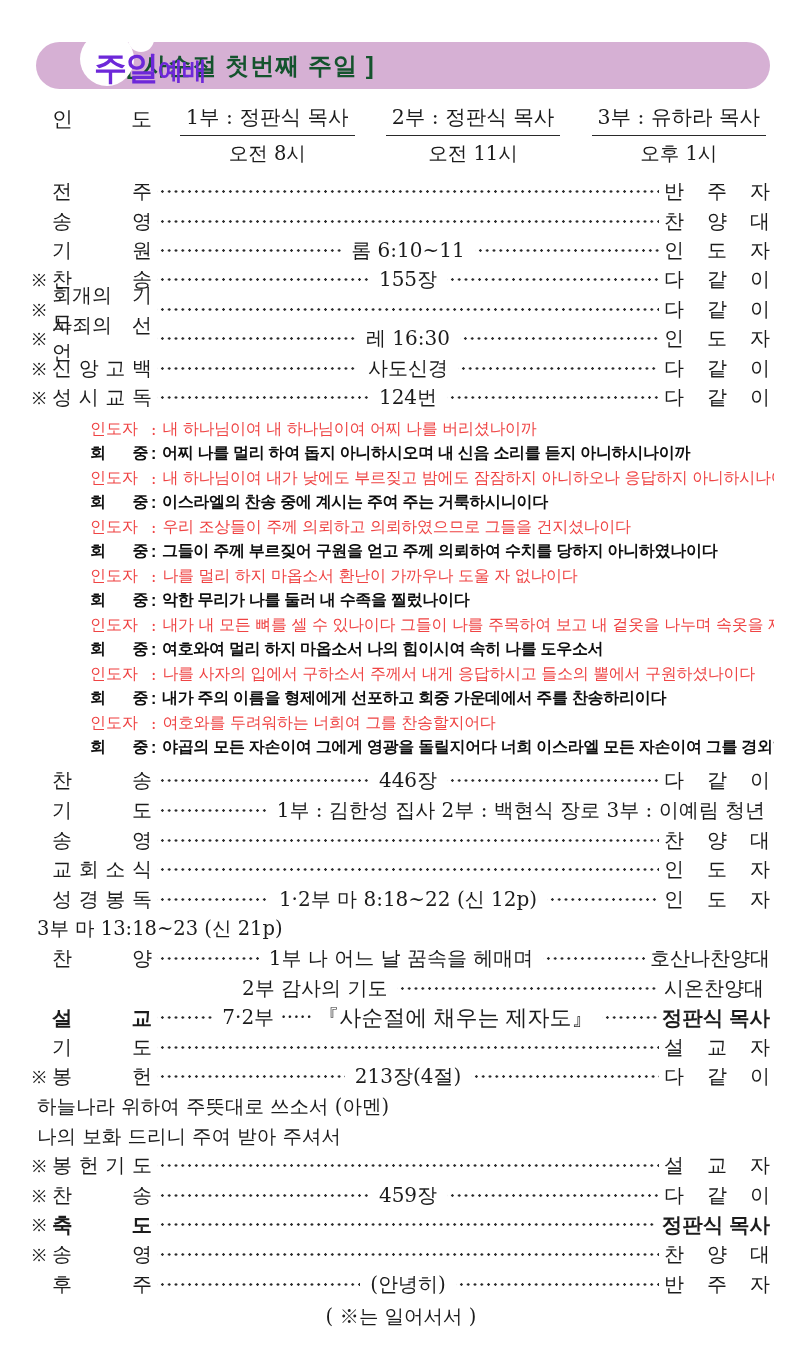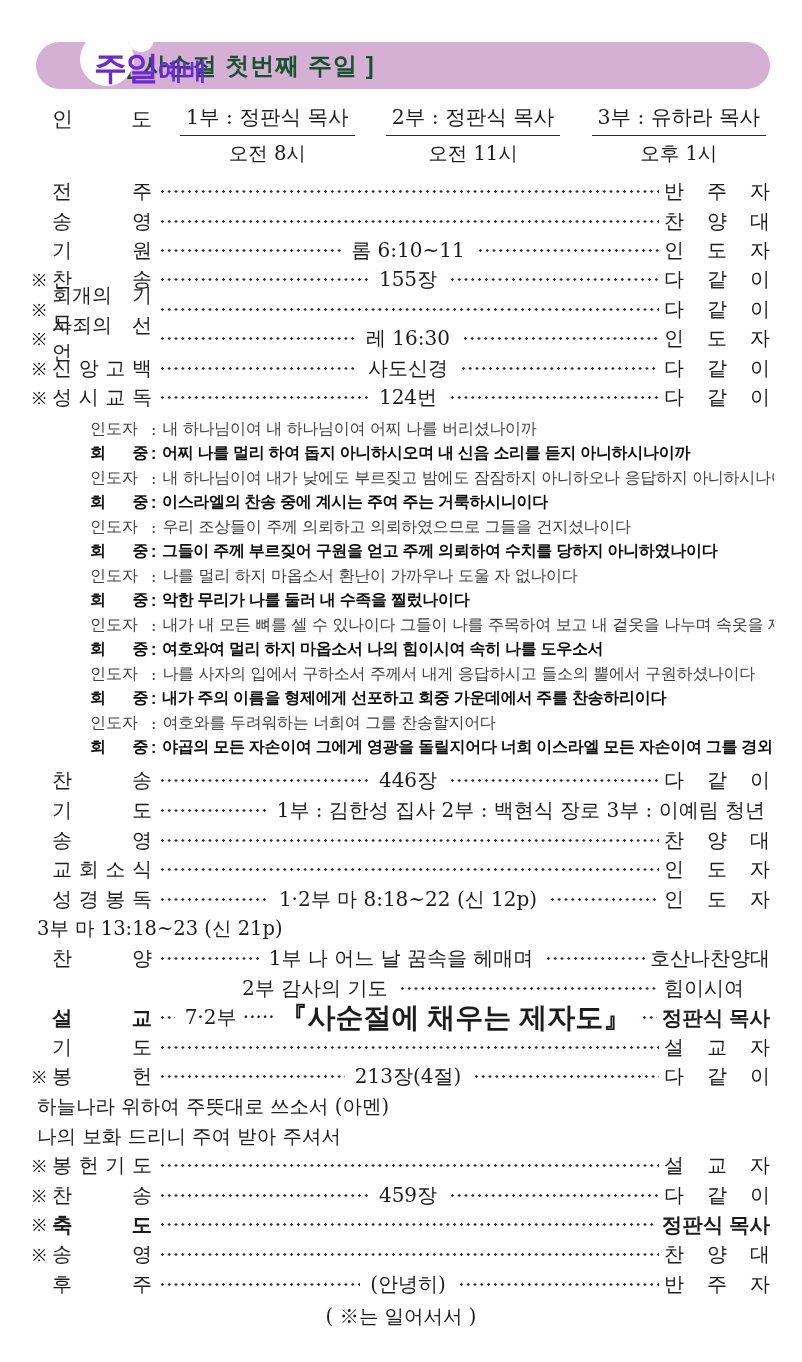--- a/index.html
+++ b/index.html
@@ -35,30 +35,30 @@
   .order{margin:0 4px;}
   .row{display:flex;align-items:center;height:29.4px;font-size:20px;}
   .order2 .row{height:29.6px;}
   .star{width:20px;flex:none;font-size:17px;}
   .lbl{width:100px;flex:none;text-align:justify;text-align-last:justify;}
   .dots{flex:1 1 0;height:9px;margin:0 5px;align-self:center;
     background-image:radial-gradient(circle,#2b2b2b 1.15px,rgba(0,0,0,0) 1.45px);
     background-size:6.8px 9px;background-repeat:repeat-x;background-position:2px center;}
   .ctr{flex:none;padding:0 5px;white-space:nowrap;}
   .pre{flex:none;padding:0 2px 0 5px;white-space:nowrap;}
-  .ttl{flex:none;padding:0 3px;white-space:nowrap;font-family:"Liberation Sans","DejaVu Sans",sans-serif;font-weight:bold;font-size:28px;}
+  .ttl{flex:none;padding:0 3px;white-space:nowrap;font-family:"Liberation Sans","DejaVu Sans",sans-serif;font-weight:normal;font-size:22px;}
   .rgt{flex:none;min-width:106px;text-align:justify;text-align-last:justify;white-space:nowrap;}
   .row.bold .lbl,.row.bold .rgt{font-family:"Liberation Sans","DejaVu Sans",sans-serif;font-weight:bold;font-size:20.5px;}
   .row.cont .contpad{width:205px;flex:none;}
   .row.note{}
   .row.note .ctr{font-size:19.5px;}
 
   
   .reading{margin:5px 0 6px 62px;}
-  .rline{display:flex;font-size:16px;height:24.5px;align-items:center;white-space:nowrap;overflow:hidden;color:#404040;}
+  .rline{display:flex;font-size:16px;height:24.5px;align-items:center;white-space:nowrap;overflow:hidden;color:#ef4444;}
   .rline .spk{width:58px;flex:none;text-align:justify;text-align-last:justify;}
   .rline .colon{flex:none;padding:0 6px 0 3px;}
   .rline .rtext{flex:none;letter-spacing:-0.3px;}
   .rline.bold{color:#0e0e0e;font-family:"Liberation Sans","DejaVu Sans",sans-serif;font-weight:bold;letter-spacing:-0.4px;}
 
   
   .footer-note{text-align:center;font-size:19.5px;margin-top:4px;height:26px;}
 </style>
 </head>
 <body>
@@ -270,21 +270,21 @@
         <span class="lbl">찬 양</span>
         <span class="dots"></span>
         <span class="ctr">1부 나 어느 날 꿈속을 헤매며</span>
         <span class="dots"></span>
         <span class="rgt">호산나찬양대</span>
       </div>
       <div class="row cont">
         <span class="contpad"></span>
         <span class="ctr">2부 감사의 기도</span>
         <span class="dots"></span>
-        <span class="rgt">힘이시여</span>
+        <span class="rgt">시온찬양대</span>
       </div>
       <div class="row bold">
         <span class="star"></span>
         <span class="lbl">설 교</span>
         <span class="dots"></span>
         <span class="pre">7·2부 ·····</span>
         <span class="ttl">『사순절에 채우는 제자도』</span>
         <span class="dots"></span>
         <span class="rgt">정판식 목사</span>
       </div>

